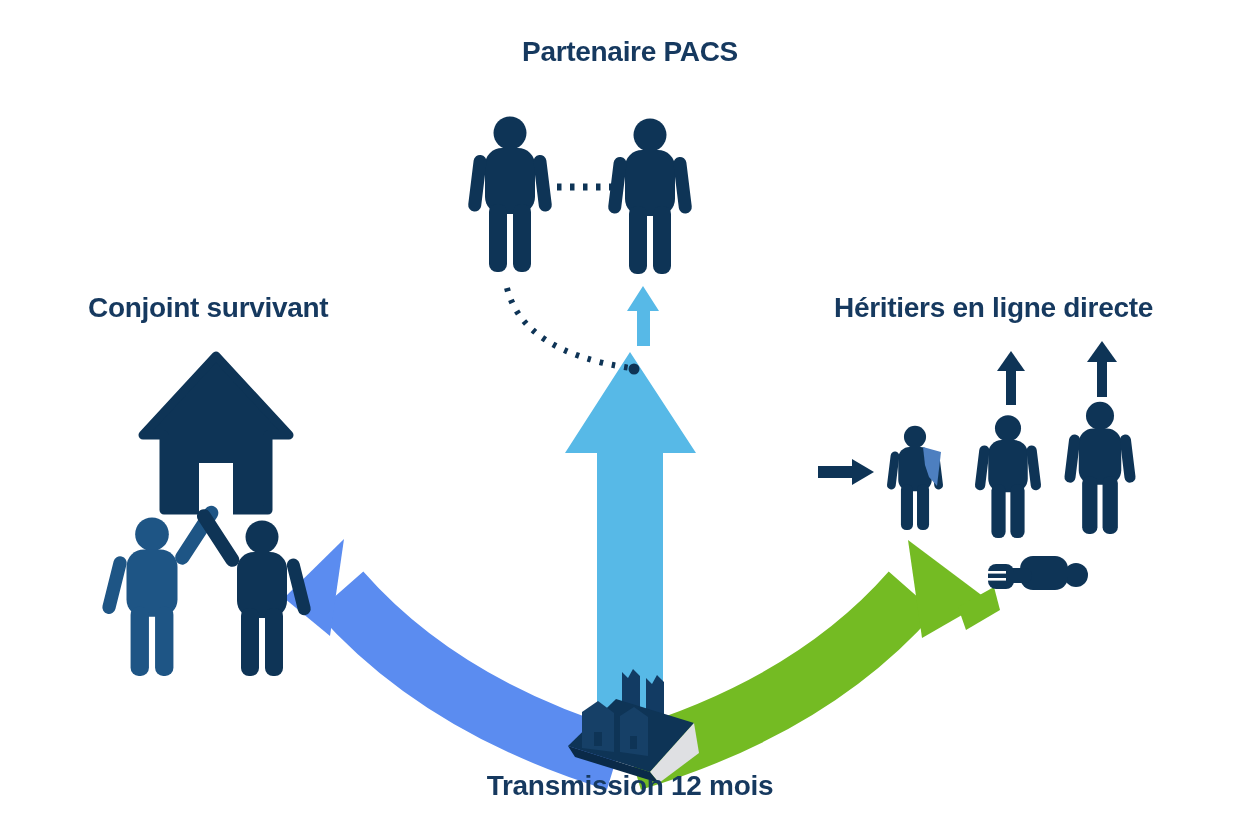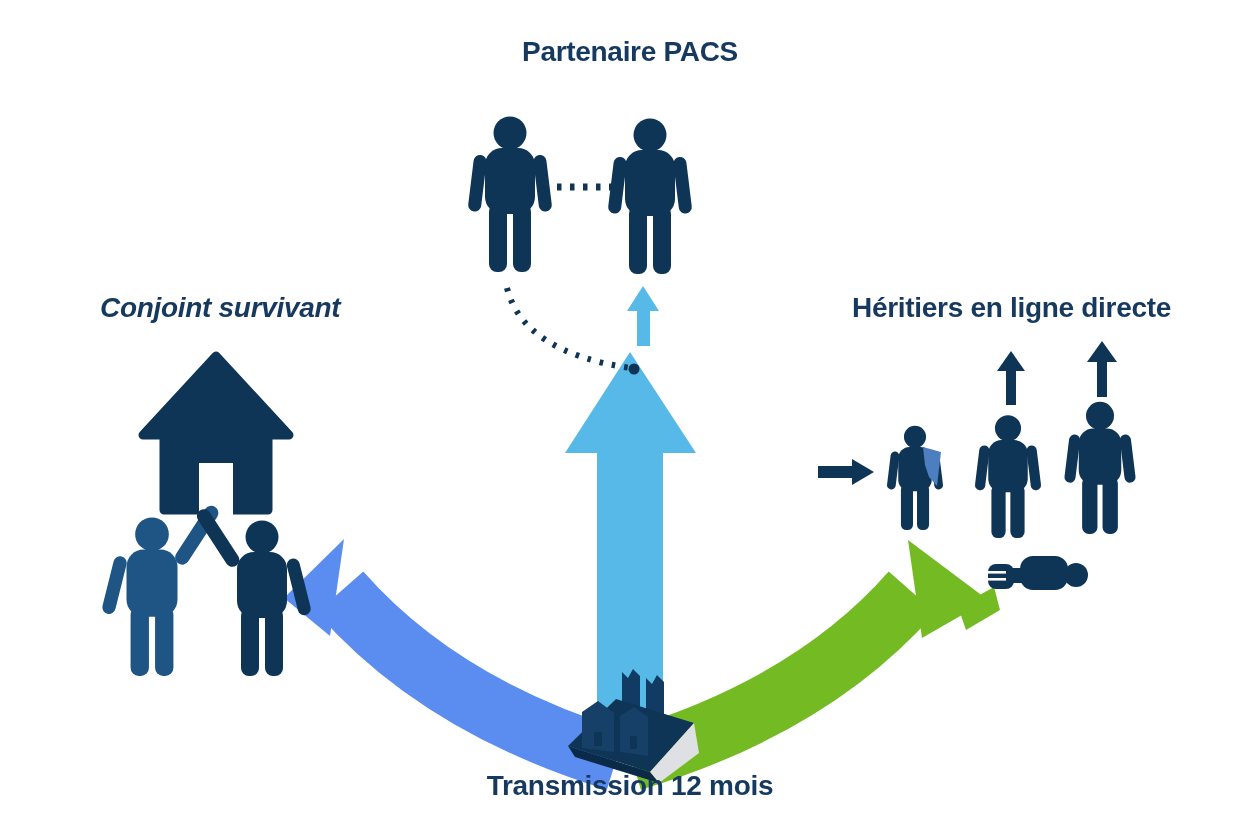--- a/index.html
+++ b/index.html
@@ -10,22 +10,22 @@
   }
   .stage{position:absolute;inset:0;width:1248px;height:680px;}
   svg.canvas{position:absolute;left:0;top:0;}
   .diagram-label{
     position:absolute;
     color:var(--text,#16395f);
     font-size:28px;font-weight:700;letter-spacing:-0.3px;
     white-space:nowrap;
   }
   .lbl-top{left:0;top:36px;width:1260px;text-align:center;}
-  .lbl-left{left:100px;top:292px;font-style:italic;}
-  .lbl-right{left:852px;top:292px;text-align:center;}
+  .lbl-left{left:88px;top:292px;}
+  .lbl-right{left:834px;top:292px;text-align:center;}
   .lbl-bottom{left:0;top:770px;width:1260px;text-align:center;}
   .f-navy{fill:var(--navy,#0e3456);}
   .f-medblue{fill:var(--medium-blue,#1e5585);}
   .f-cyan{fill:var(--cyan-arrow,#57b9e7);}
   .f-blue{fill:var(--blue-arrow,#5b8cf0);}
   .f-green{fill:var(--green-arrow,#74bb23);}
   .f-bg{fill:var(--background,#ffffff);}
   .f-sash{fill:var(--steel-blue,#4d7fc0);}
   .s-navy{stroke:var(--navy,#0e3456);}
   .s-blue{stroke:var(--blue-arrow,#5b8cf0);}

